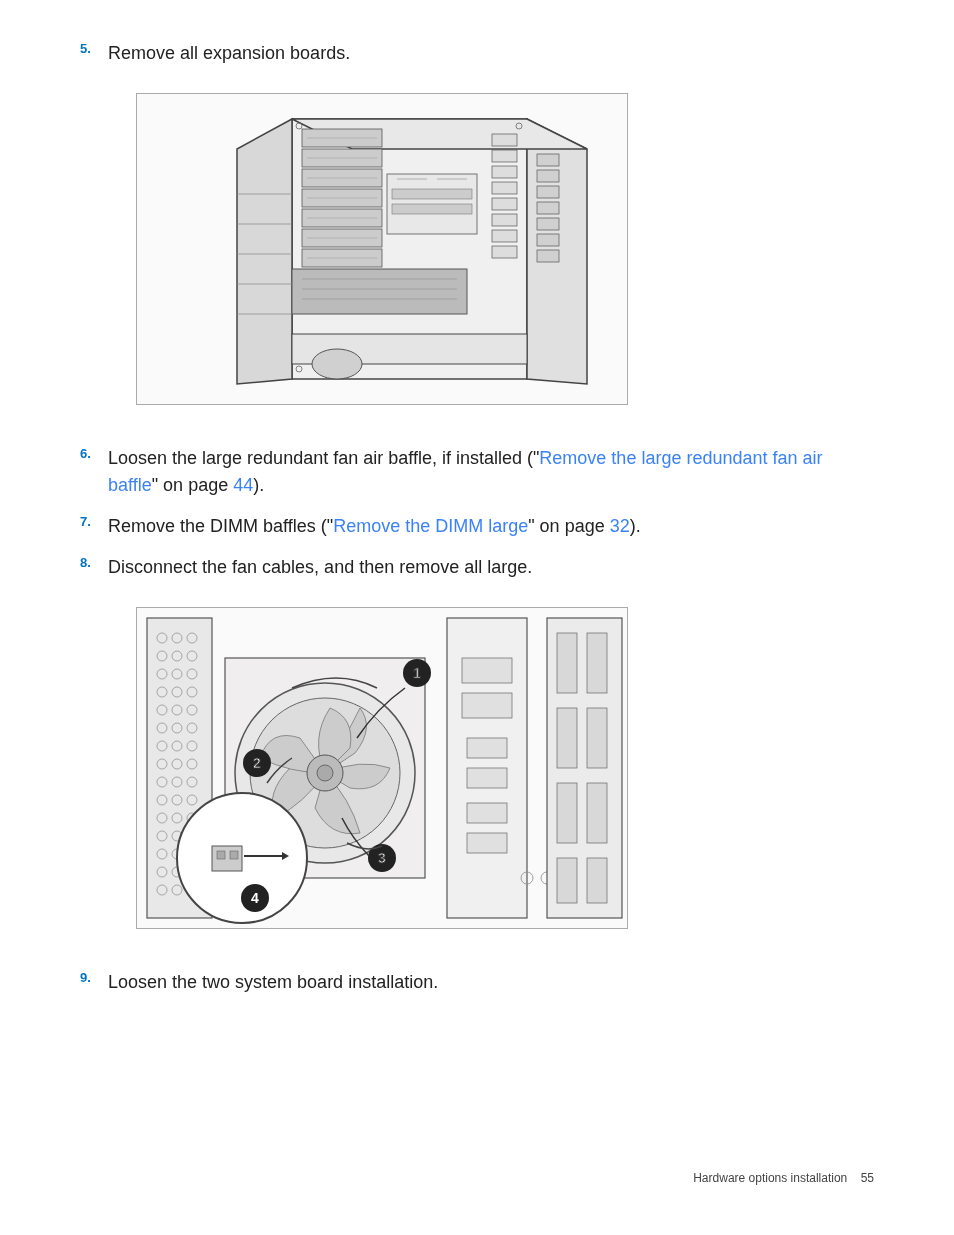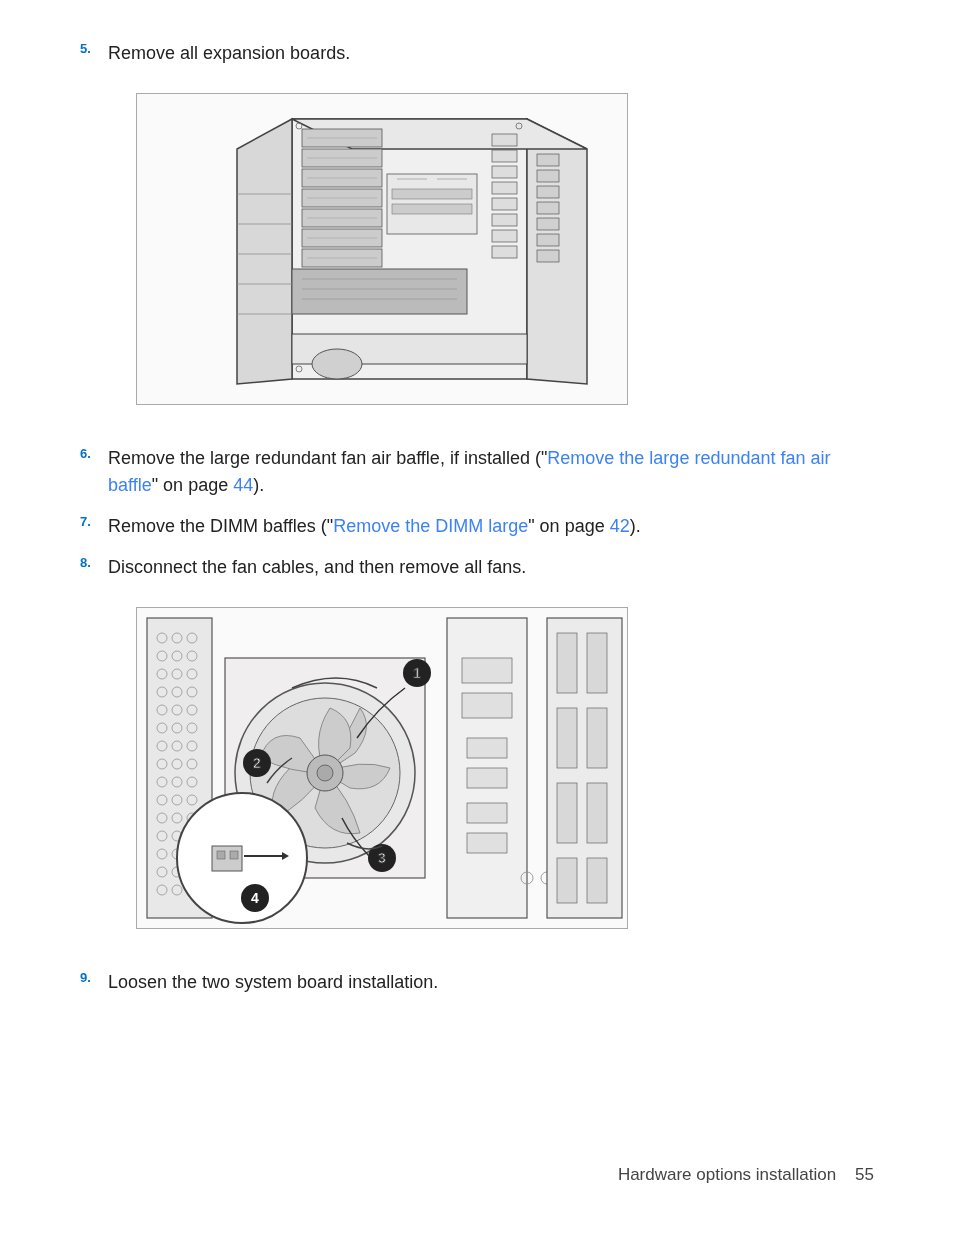--- a/index.html
+++ b/index.html
@@ -51,21 +51,21 @@
     
     .fan-svg {
       width: 490px;
       height: 320px;
     }
 
     .footer {
       position: absolute;
       bottom: 50px;
       right: 80px;
-      font-size: 17px;
+      font-size: 12px;
       color: #444;
     }
   </style>
 </head>
 <body>
 
 <div class="step-row">
   <span class="step-num">5.</span>
   <span class="step-text">Remove all expansion boards.</span>
 </div>
@@ -146,34 +146,34 @@
         <line x1="100" y1="220" x2="155" y2="220" stroke="#888" stroke-width="0.7"></line>
 
       </g>
     </svg>
   </div>
 </div>
 
 <div class="step-row">
   <span class="step-num">6.</span>
   <span class="step-text">
-    <span>Remove the large redundant fan air baffle, if installed ("</span><a class="link">Remove the large redundant fan air baffle</a><span>" on page </span><a class="link">44</a><span>).</span>
+    <span>Loosen the large redundant fan air baffle, if installed ("</span><a class="link">Remove the large redundant fan air baffle</a><span>" on page </span><a class="link">44</a><span>).</span>
   </span>
 </div>
 
 <div class="step-row">
   <span class="step-num">7.</span>
   <span class="step-text">
-    <span>Remove the DIMM baffles ("</span><a class="link">Remove the DIMM large</a><span>" on page </span><a class="link">42</a><span>).</span>
+    <span>Remove the DIMM baffles ("</span><a class="link">Remove the DIMM large</a><span>" on page </span><a class="link">32</a><span>).</span>
   </span>
 </div>
 
 <div class="step-row">
   <span class="step-num">8.</span>
-  <span class="step-text">Disconnect the fan cables, and then remove all fans.</span>
+  <span class="step-text">Disconnect the fan cables, and then remove all large.</span>
 </div>
 
 <div style="margin-left: 28px; margin-bottom: 20px;">
   <div class="figure-container">
     <svg class="fan-svg" viewBox="0 0 490 320" xmlns="http://www.w3.org/2000/svg">
       <rect width="490" height="320" fill="#fafafa"></rect>
 
       <g stroke="#333" stroke-width="1" fill="none">
 
         <rect x="10" y="10" width="65" height="300" fill="#e8e8e8" stroke="#555" stroke-width="1.2"></rect>

